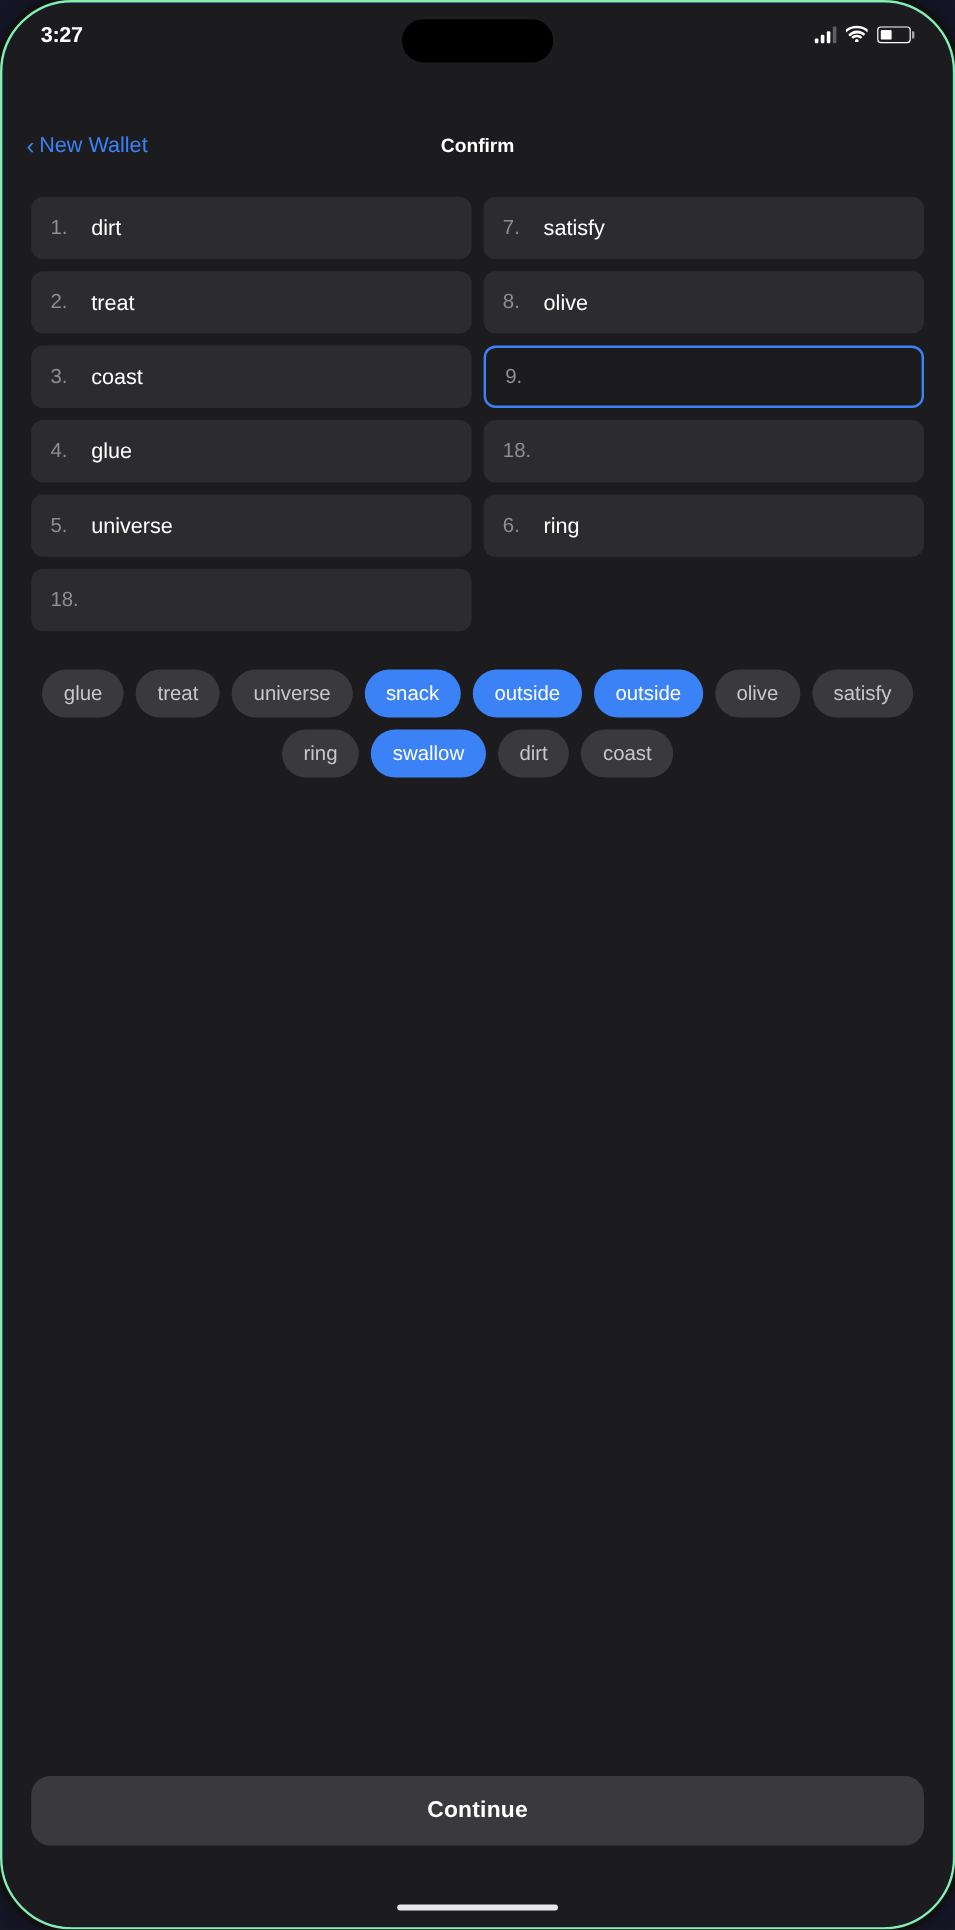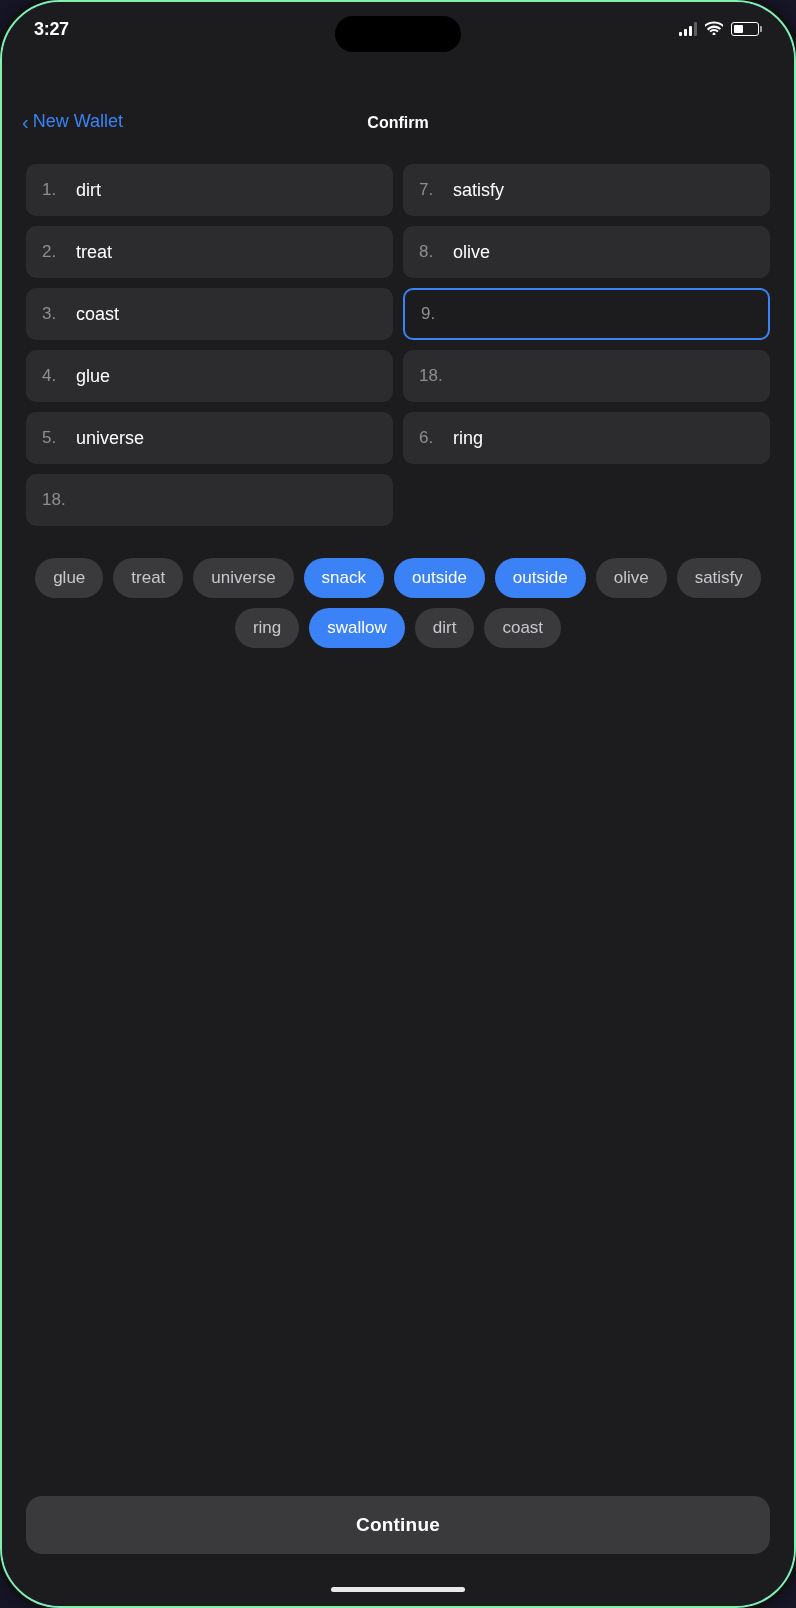--- a/index.html
+++ b/index.html
@@ -255,21 +255,21 @@
       color: #c7c7cc;
     }
 
     .chip.selected {
       background: #3b82f6;
       color: #fff;
     }
 
     
     .bottom-area {
-      padding: 16px 24px 52px;
+      padding: 16px 24px 68px;
     }
 
     .continue-btn {
       width: 100%;
       padding: 18px;
       background: #3a3a3c;
       border-radius: 16px;
       color: #fff;
       font-size: 19px;
       font-weight: 600;

